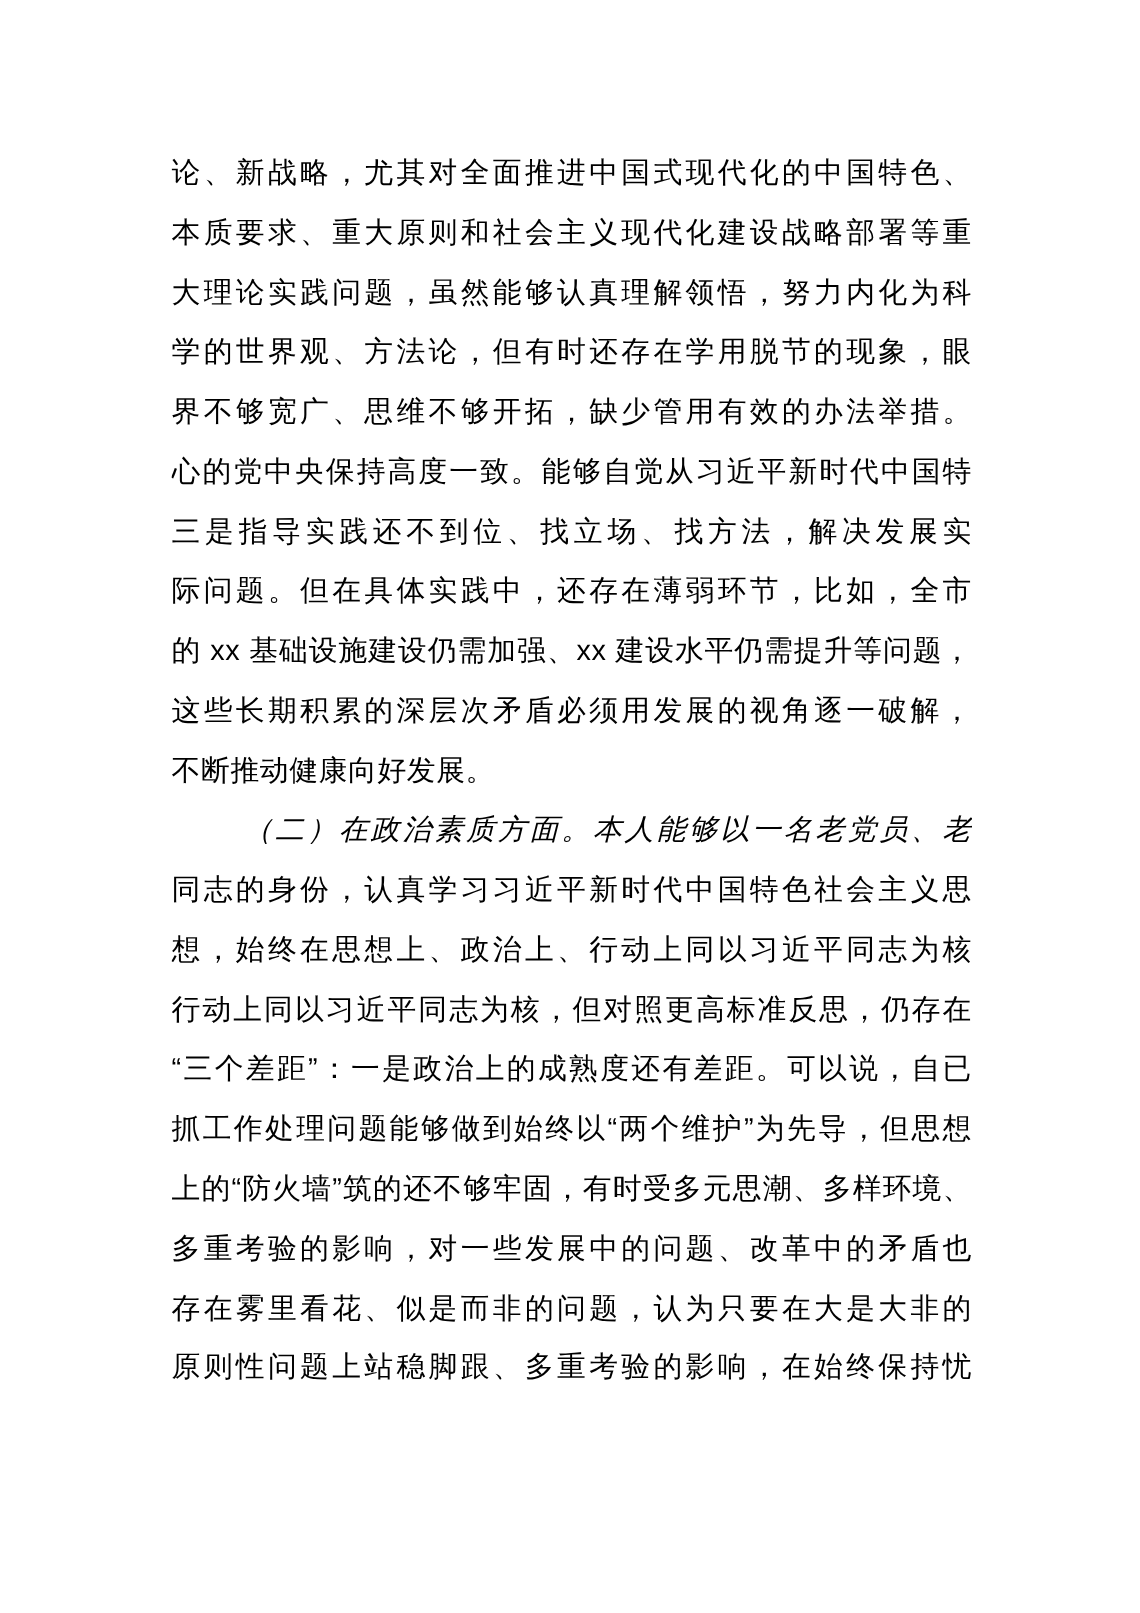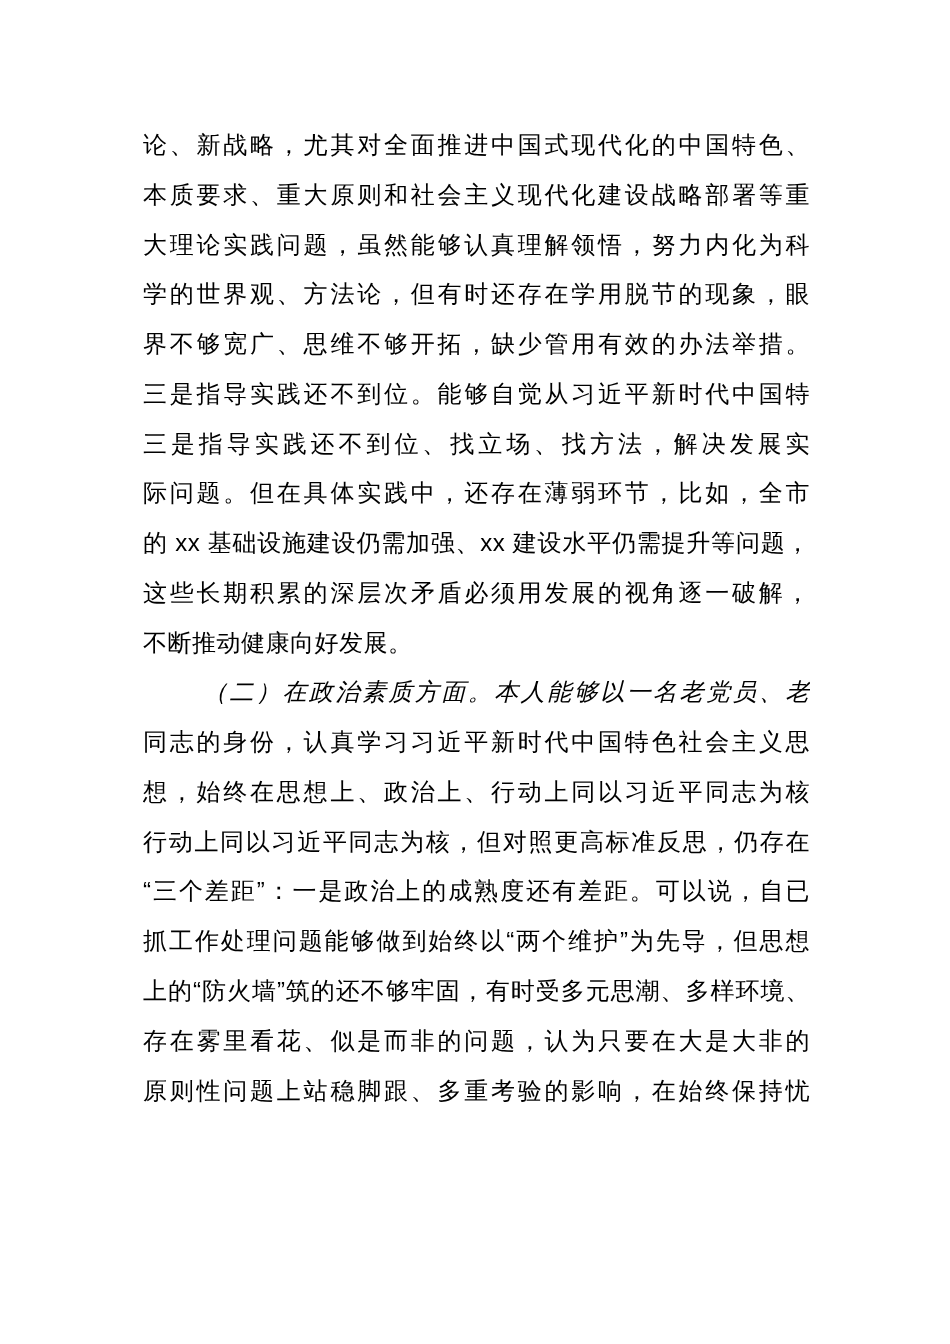--- a/index.html
+++ b/index.html
@@ -50,32 +50,33 @@
 <body>
 
 <div class="page" style="background: rgb(255, 255, 255);">
   <div class="doc-text" style="color: rgb(0, 0, 0);">
       <div class="paragraph">
         <div class="line">论、新战略，尤其对全面推进中国式现代化的中国特色、</div>
         <div class="line">本质要求、重大原则和社会主义现代化建设战略部署等重</div>
         <div class="line">大理论实践问题，虽然能够认真理解领悟，努力内化为科</div>
         <div class="line">学的世界观、方法论，但有时还存在学用脱节的现象，眼</div>
         <div class="line">界不够宽广、思维不够开拓，缺少管用有效的办法举措。</div>
-        <div class="line">三是指导实践还不到位。能够自觉从习近平新时代中国特</div>
+        <div class="line">心的党中央保持高度一致。能够自觉从习近平新时代中国特</div>
         <div class="line">三是指导实践还不到位、找立场、找方法，解决发展实</div>
         <div class="line">际问题。但在具体实践中，还存在薄弱环节，比如，全市</div>
         <div class="line">的 xx 基础设施建设仍需加强、xx 建设水平仍需提升等问题，</div>
         <div class="line">这些长期积累的深层次矛盾必须用发展的视角逐一破解，</div>
         <div class="line para-end">不断推动健康向好发展。</div>
       </div>
       <div class="paragraph">
         <div class="line indent">（二）在政治素质方面。本人能够以一名老党员、老</div>
         <div class="line">同志的身份，认真学习习近平新时代中国特色社会主义思</div>
         <div class="line">想，始终在思想上、政治上、行动上同以习近平同志为核</div>
         <div class="line">行动上同以习近平同志为核，但对照更高标准反思，仍存在</div>
         <div class="line">“三个差距”：一是政治上的成熟度还有差距。可以说，自已</div>
         <div class="line">抓工作处理问题能够做到始终以“两个维护”为先导，但思想</div>
         <div class="line">上的“防火墙”筑的还不够牢固，有时受多元思潮、多样环境、</div>
+        <div class="line">多重考验的影响，对一些发展中的问题、改革中的矛盾也</div>
         <div class="line">存在雾里看花、似是而非的问题，认为只要在大是大非的</div>
         <div class="line">原则性问题上站稳脚跟、多重考验的影响，在始终保持忧</div>
       </div>
     </div>
 </div>
 
 </body></html>

